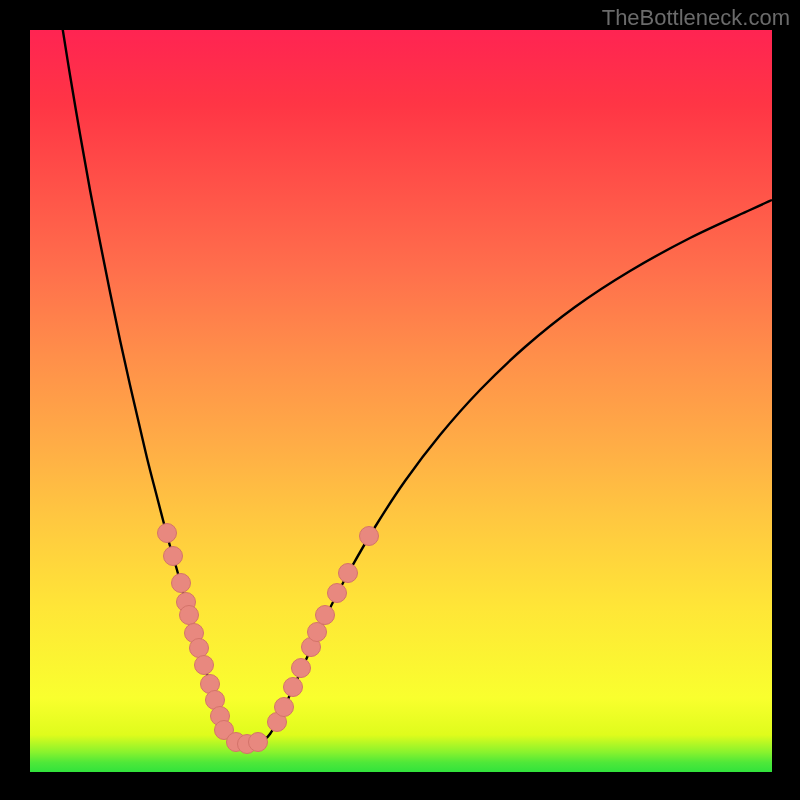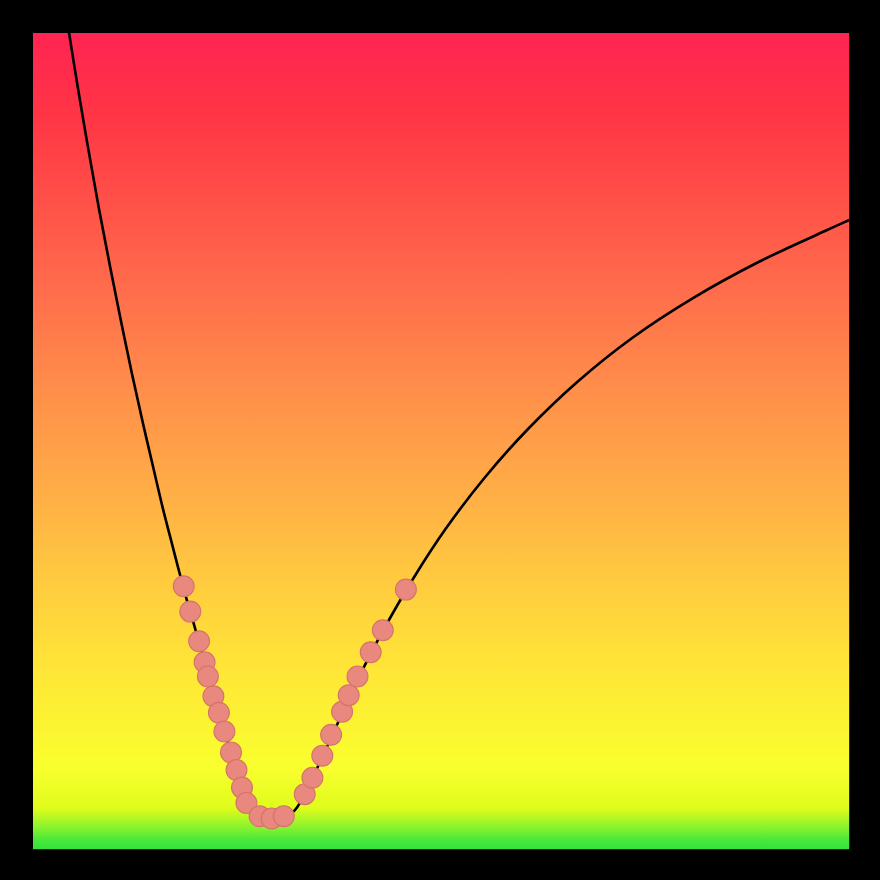--- a/index.html
+++ b/index.html
@@ -83,13 +83,14 @@
           <circle cx="271" cy="638" r="9.5" fill="#e8887f" stroke="#d4736a" stroke-width="1"></circle>
           <circle cx="281" cy="617" r="9.5" fill="#e8887f" stroke="#d4736a" stroke-width="1"></circle>
           <circle cx="287" cy="602" r="9.5" fill="#e8887f" stroke="#d4736a" stroke-width="1"></circle>
           <circle cx="295" cy="585" r="9.5" fill="#e8887f" stroke="#d4736a" stroke-width="1"></circle>
           <circle cx="307" cy="563" r="9.5" fill="#e8887f" stroke="#d4736a" stroke-width="1"></circle>
           <circle cx="318" cy="543" r="9.5" fill="#e8887f" stroke="#d4736a" stroke-width="1"></circle>
           <circle cx="339" cy="506" r="9.5" fill="#e8887f" stroke="#d4736a" stroke-width="1"></circle>
         </g>
     </svg>
   </div>
+  <div class="watermark">TheBottleneck.com</div>
 </div>
 
 </body></html>

